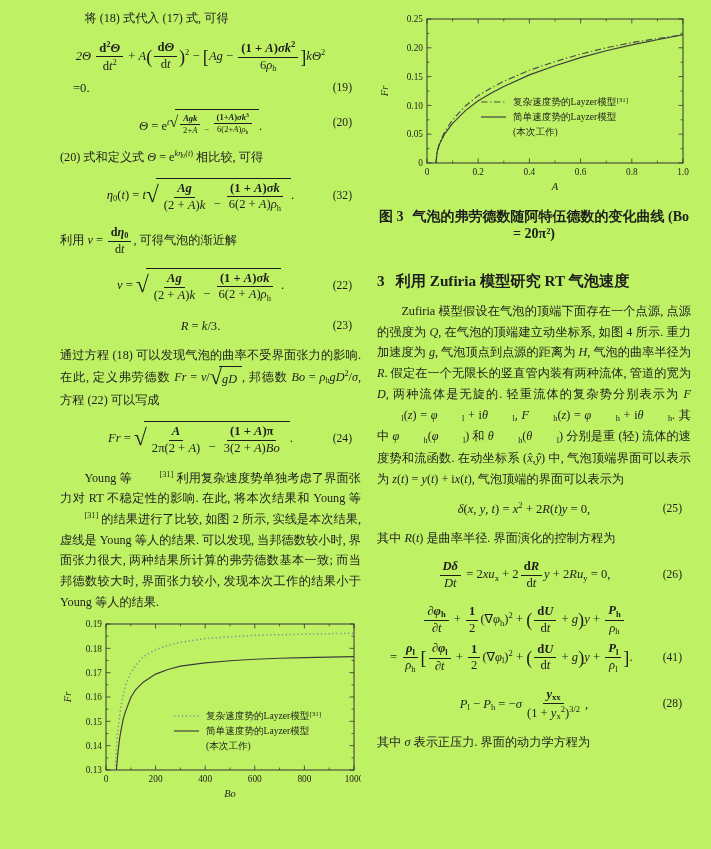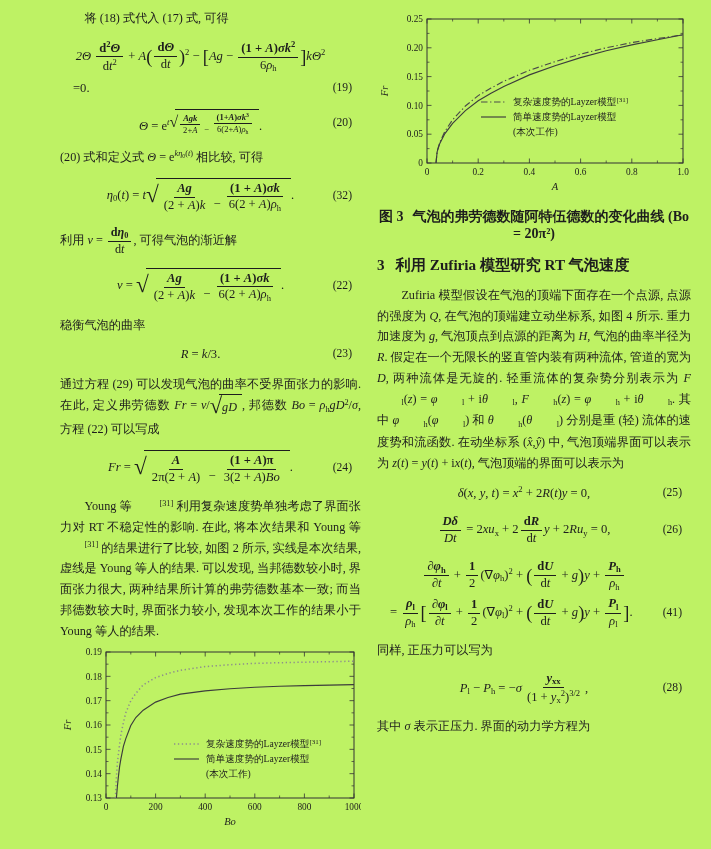--- a/index.html
+++ b/index.html
@@ -20,21 +20,21 @@
   .msup{font-size:0.68em;vertical-align:0.55em;display:inline-block;}
   .msub{font-size:0.68em;vertical-align:-0.3em;display:inline-block;}
   .mfrac{display:inline-flex;flex-direction:column;align-items:center;vertical-align:middle;
          margin:0 2px;line-height:1.25;text-align:center;}
   .mnum{border-bottom:1px solid currentColor;padding:0 3px;display:block;font-weight:bold;}
   .mden{padding:0 3px;display:block;}
   .msqrt{display:inline-flex;align-items:center;vertical-align:middle;}
   .mrad{font-size:1.85em;font-weight:200;line-height:0.85;margin-right:-3px;transform:translateY(-0.05em);}
   .mbody{display:inline-flex;align-items:flex-end;border-top:1.2px solid currentColor;padding:2px 5px 1px 3px;}
   .mbig{font-size:1.45em;font-weight:300;vertical-align:middle;line-height:1;}
-  h2.section{font-size:15.2px;font-weight:600;margin:13px 0 9px;}
+  h2.section{font-size:15.2px;font-weight:600;margin:29px 0 9px;}
   h2.section .sec-num{margin-right:11px;}
   figure{margin:5px 0 2px;}
   figcaption{font-size:14px;font-weight:600;text-align:center;margin-top:3px;}
   .cap-label{margin-right:9px;}
   svg text{font-family:"Liberation Serif",serif;fill:#1d1d1d;}
 </style>
 </head>
 <body>
 
 <div class="page">
@@ -100,25 +100,24 @@
                 <span class="mden"><span class="mt">(2 + </span><span class="mv">A</span><span class="mt">)</span><span class="mv">k</span></span>
               </span>
               <span class="mt"> − </span>
               <span class="mfrac">
                 <span class="mnum"><span class="mt">(1 + </span><span class="mv">A</span><span class="mt">)</span><span class="mv">σk</span></span>
                 <span class="mden"><span class="mt">6(2 + </span><span class="mv">A</span><span class="mt">)</span><span class="mv">ρ</span><span class="msub">h</span></span>
               </span>
             </span>
           </span><span class="mt">.</span><span class="eq-tag">(22)</span></div>
       </div>
-    <div class="p"><span class="mt">稳衡气泡的曲率</span></div>
     <div class="eqblock">
         <div class="eq-line"><span class="mv">R</span><span class="mt"> = </span><span class="mv">k</span><span class="mt">/3.</span><span class="eq-tag">(23)</span></div>
       </div>
-    <div class="p"><span class="mt">通过方程 (29) 可以发现气泡的曲率不受界面张力的影响. 在此, 定义弗劳德数 </span><span class="mv">Fr</span><span class="mt"> = </span><span class="mv">v</span><span class="mt">/</span><span class="msqrt">
+    <div class="p"><span class="mt">通过方程 (18) 可以发现气泡的曲率不受界面张力的影响. 在此, 定义弗劳德数 </span><span class="mv">Fr</span><span class="mt"> = </span><span class="mv">v</span><span class="mt">/</span><span class="msqrt">
           <span class="mrad">√</span>
           <span class="mbody">
             <span class="mv">gD</span>
           </span>
         </span><span class="mt">, 邦德数 </span><span class="mv">Bo</span><span class="mt"> = </span><span class="mv">ρ</span><span class="msub">h</span><span class="mv">gD</span><span class="msup">2</span><span class="mt">/</span><span class="mv">σ</span><span class="mt">, 方程 (22) 可以写成</span></div>
     <div class="eqblock">
         <div class="eq-line"><span class="mv">Fr</span><span class="mt"> = </span><span class="msqrt">
             <span class="mrad">√</span>
             <span class="mbody">
               <span class="mfrac">
@@ -286,20 +285,21 @@
         <span class="cap-label">图 3</span><span>气泡的弗劳德数随阿特伍德数的变化曲线 (Bo = 20π²)</span>
       </figcaption>
     </figure>
     <h2 class="section">
       <span class="sec-num">3</span><span>利用 Zufiria 模型研究 RT 气泡速度</span>
     </h2>
     <div class="p indent"><span class="mt">Zufiria 模型假设在气泡的顶端下面存在一个点源, 点源的强度为 </span><span class="mv">Q</span><span class="mt">, 在气泡的顶端建立动坐标系, 如图 4 所示. 重力加速度为 </span><span class="mv">g</span><span class="mt">, 气泡顶点到点源的距离为 </span><span class="mv">H</span><span class="mt">, 气泡的曲率半径为 </span><span class="mv">R</span><span class="mt">. 假定在一个无限长的竖直管内装有两种流体, 管道的宽为 </span><span class="mv">D</span><span class="mt">, 两种流体是无旋的. 轻重流体的复杂势分别表示为 </span><span class="mv">F</span><span class="msub">l</span><span class="mt">(</span><span class="mv">z</span><span class="mt">) = </span><span class="mv">φ</span><span class="msub">l</span><span class="mt"> + i</span><span class="mv">θ</span><span class="msub">l</span><span class="mt">, </span><span class="mv">F</span><span class="msub">h</span><span class="mt">(</span><span class="mv">z</span><span class="mt">) = </span><span class="mv">φ</span><span class="msub">h</span><span class="mt"> + i</span><span class="mv">θ</span><span class="msub">h</span><span class="mt">. 其中 </span><span class="mv">φ</span><span class="msub">h</span><span class="mt">(</span><span class="mv">φ</span><span class="msub">l</span><span class="mt">) 和 </span><span class="mv">θ</span><span class="msub">h</span><span class="mt">(</span><span class="mv">θ</span><span class="msub">l</span><span class="mt">) 分别是重 (轻) 流体的速度势和流函数. 在动坐标系 (</span><span class="mv">x̂</span><span class="mt">,</span><span class="mv">ŷ</span><span class="mt">) 中, 气泡顶端界面可以表示为 </span><span class="mv">z</span><span class="mt">(</span><span class="mv">t</span><span class="mt">) = </span><span class="mv">y</span><span class="mt">(</span><span class="mv">t</span><span class="mt">) + i</span><span class="mv">x</span><span class="mt">(</span><span class="mv">t</span><span class="mt">), 气泡顶端的界面可以表示为</span></div>
     <div class="eqblock">
         <div class="eq-line"><span class="mv">δ</span><span class="mt">(</span><span class="mv">x</span><span class="mt">, </span><span class="mv">y</span><span class="mt">, </span><span class="mv">t</span><span class="mt">) = </span><span class="mv">x</span><span class="msup">2</span><span class="mt"> + 2</span><span class="mv">R</span><span class="mt">(</span><span class="mv">t</span><span class="mt">)</span><span class="mv">y</span><span class="mt"> = 0,</span><span class="eq-tag">(25)</span></div>
       </div>
+    <div class="p"><span class="mt">其中 </span><span class="mv">R</span><span class="mt">(</span><span class="mv">t</span><span class="mt">) 是曲率半径. 界面演化的控制方程为</span></div>
     <div class="eqblock">
         <div class="eq-line"><span class="mfrac">
             <span class="mnum"><span class="mv">Dδ</span></span>
             <span class="mden"><span class="mv">Dt</span></span>
           </span><span class="mt"> = 2</span><span class="mv">xu</span><span class="msub">x</span><span class="mt"> + 2</span><span class="mfrac">
             <span class="mnum"><span class="mt">d</span><span class="mv">R</span></span>
             <span class="mden"><span class="mt">d</span><span class="mv">t</span></span>
           </span><span class="mv">y</span><span class="mt"> + 2</span><span class="mv">Ru</span><span class="msub">y</span><span class="mt"> = 0,</span><span class="eq-tag">(26)</span></div>
       </div>
     <div class="eqblock">
@@ -326,21 +326,20 @@
             <span class="mnum"><span class="mt">1</span></span>
             <span class="mden"><span class="mt">2</span></span>
           </span><span class="mt">(∇</span><span class="mv">φ</span><span class="msub">l</span><span class="mt">)</span><span class="msup">2</span><span class="mt"> + </span><span class="mbig">(</span><span class="mfrac">
             <span class="mnum"><span class="mt">d</span><span class="mv">U</span></span>
             <span class="mden"><span class="mt">d</span><span class="mv">t</span></span>
           </span><span class="mt"> + </span><span class="mv">g</span><span class="mbig">)</span><span class="mv">y</span><span class="mt"> + </span><span class="mfrac">
             <span class="mnum"><span class="mv">P</span><span class="msub">l</span></span>
             <span class="mden"><span class="mv">ρ</span><span class="msub">l</span></span>
           </span><span class="mbig">]</span><span class="mt">.</span><span class="eq-tag">(41)</span></div>
       </div>
-    <div class="p"><span class="mt">同样, 正压力可以写为</span></div>
     <div class="eqblock">
         <div class="eq-line"><span class="mv">P</span><span class="msub">l</span><span class="mt"> − </span><span class="mv">P</span><span class="msub">h</span><span class="mt"> = −</span><span class="mv">σ</span><span class="mfrac">
             <span class="mnum"><span class="mv">y</span><span class="msub">xx</span></span>
             <span class="mden"><span class="mt">(1 + </span><span class="mv">y</span><span class="msub">x</span><span class="msup">2</span><span class="mt">)</span><span class="msup">3/2</span></span>
           </span><span class="mt">,</span><span class="eq-tag">(28)</span></div>
       </div>
     <div class="p"><span class="mt">其中 </span><span class="mv">σ</span><span class="mt"> 表示正压力. 界面的动力学方程为</span></div>
 
   </div>
 

